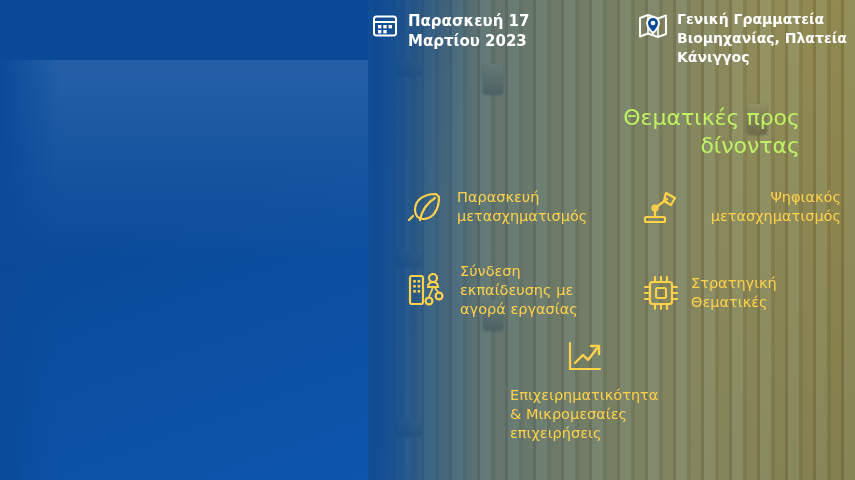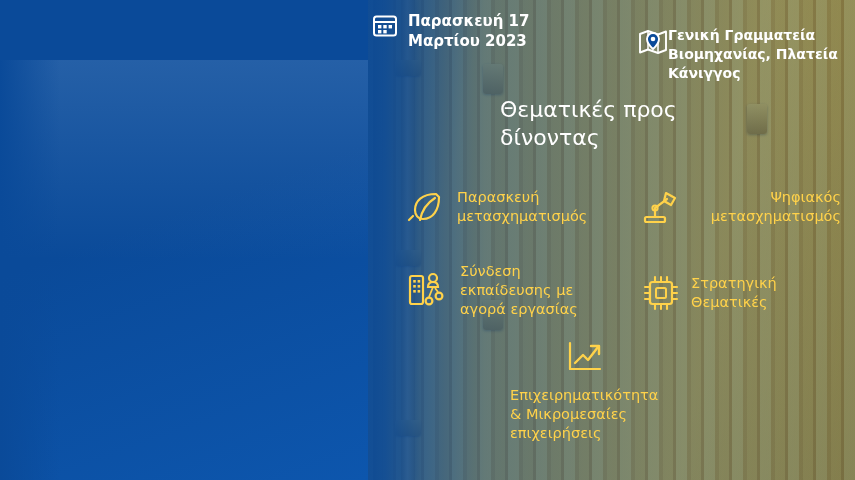--- a/index.html
+++ b/index.html
@@ -81,23 +81,22 @@
   }
   .date-block{
     position:absolute;left:372px;top:12px;display:flex;gap:10px;align-items:flex-start;
     color:#ffffff;
   }
   .date-text{
     font-family:"DejaVu Sans", sans-serif;
     font-size:15px;font-weight:bold;line-height:1.3;max-width:180px;
   }
   .place-block{
-    position:absolute;left:638px;top:10px;display:flex;gap:0;align-items:flex-start;
+    position:absolute;left:638px;top:10px;display:flex;gap:9px;align-items:flex-start;
     color:#ffffff;
-    margin-top:16px;
   }
   .place-text{
     font-size:14px;font-weight:bold;line-height:1.35;max-width:170px;
   }
   
   .intro{
     position:absolute;left:12px;top:74px;width:344px;
     text-align:center;color:#ffffff;
     font-size:15.5px;line-height:1.42;
   }
@@ -116,22 +115,22 @@
     border:2px solid #ffd24a;border-radius:22px;
     color:#ffd24a;text-align:center;padding:7px 6px;
     font-size:14.5px;line-height:1.35;font-style:italic;
   }
   .note{
     position:absolute;left:10px;top:446px;width:330px;text-align:left;
     color:#ffffff;font-size:14.5px;font-style:italic;
   }
   
   .themes-title{
-    position:absolute;left:500px;top:96px;width:300px;text-align:left;
-    color:#ffffff;font-size:22px;line-height:1.25;
+    position:absolute;left:500px;top:104px;width:300px;text-align:right;
+    color:#bef264;font-size:22px;line-height:1.25;
     z-index:7;
   }
   .topics{position:absolute;left:392px;top:176px;width:463px;height:260px;z-index:7;}
   .topic{
     position:absolute;display:flex;align-items:center;gap:9px;
     color:#ffd24a;font-size:14.5px;line-height:1.3;
   }
   .topic .txt{max-width:150px;}
   .t1{left:14px;top:10px;}
   .t2{left:248px;top:10px;text-align:right;}

